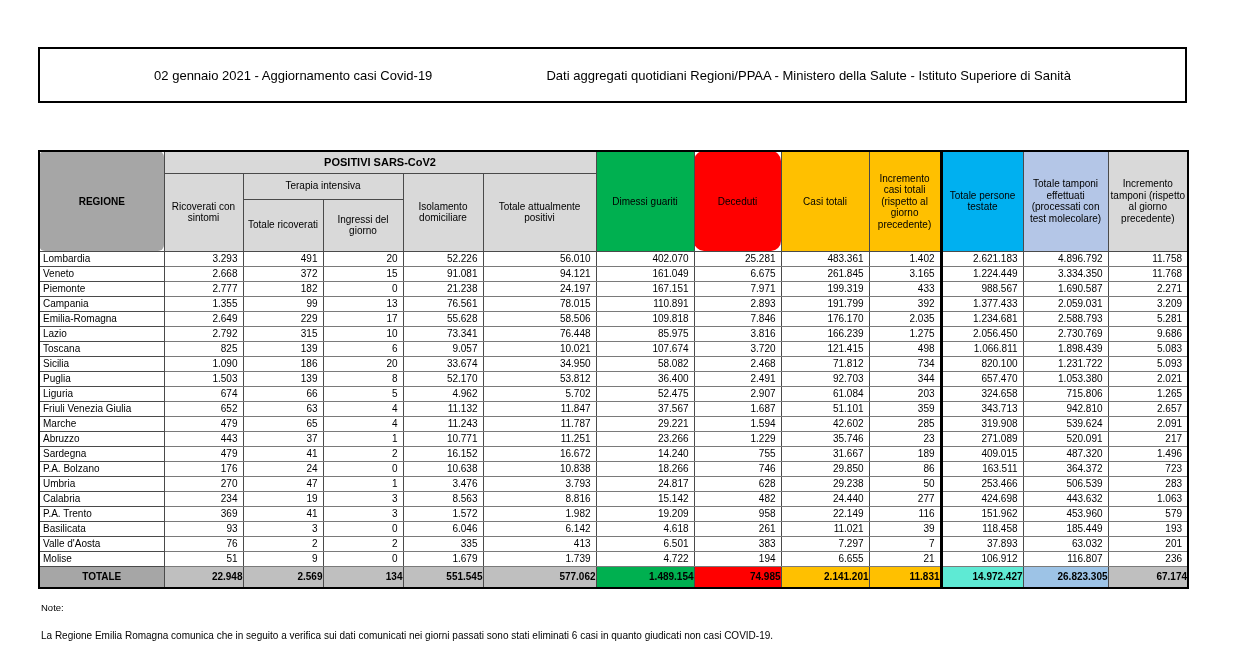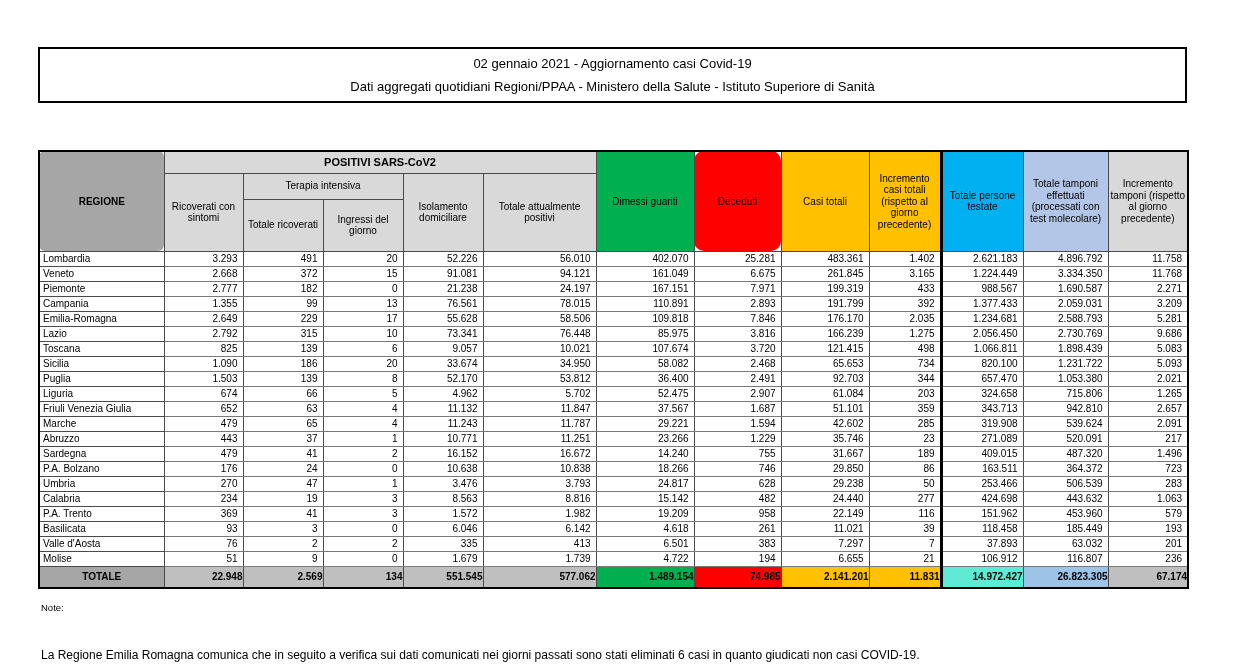--- a/index.html
+++ b/index.html
@@ -10,21 +10,21 @@
     color: #000;
     overflow: hidden;
     position: relative;
   }
   .title-box {
     position: absolute;
     left: 38px; top: 47px;
     width: 1149px; height: 56px;
     border: 2px solid #000;
     box-sizing: border-box;
-    display: flex; flex-direction: column;
+    display: flex; 
     justify-content: space-evenly; align-items: center;
     font-size: 13px;
   }
   .title-line { text-align: center; white-space: nowrap; }
 
   table.covid {
     position: absolute;
     left: 38px; top: 150px;
     width: 1149px;
     border-collapse: collapse;
@@ -90,22 +90,22 @@
   td.t-peri  { background: #9DC3E6; text-align: right; padding-right: 5px; }
   td.t-gray  { background: #BFBFBF; text-align: right; padding-right: 5px; }
 
   .note-label {
     position: absolute;
     left: 41px; top: 602px;
     font-size: 9.5px;
   }
   .note-text {
     position: absolute;
-    left: 41px; top: 648px;
-    font-size: 12px;
+    left: 41px; top: 630px;
+    font-size: 10px;
   }
 </style>
 </head>
 <body>
 
 <div class="title-box">
   <div class="title-line">02 gennaio 2021 - Aggiornamento casi Covid-19</div>
   <div class="title-line">Dati aggregati quotidiani Regioni/PPAA - Ministero della Salute - Istituto Superiore di Sanità</div>
 </div>
 
@@ -256,21 +256,21 @@
       </tr>
       <tr>
         <td class="region">Sicilia</td>
         <td class="num">1.090</td>
         <td class="num">186</td>
         <td class="num">20</td>
         <td class="num">33.674</td>
         <td class="num">34.950</td>
         <td class="num">58.082</td>
         <td class="num">2.468</td>
-        <td class="num">65.653</td>
+        <td class="num">71.812</td>
         <td class="num">734</td>
         <td class="num thick-left">820.100</td>
         <td class="num">1.231.722</td>
         <td class="num">5.093</td>
       </tr>
       <tr>
         <td class="region">Puglia</td>
         <td class="num">1.503</td>
         <td class="num">139</td>
         <td class="num">8</td>

